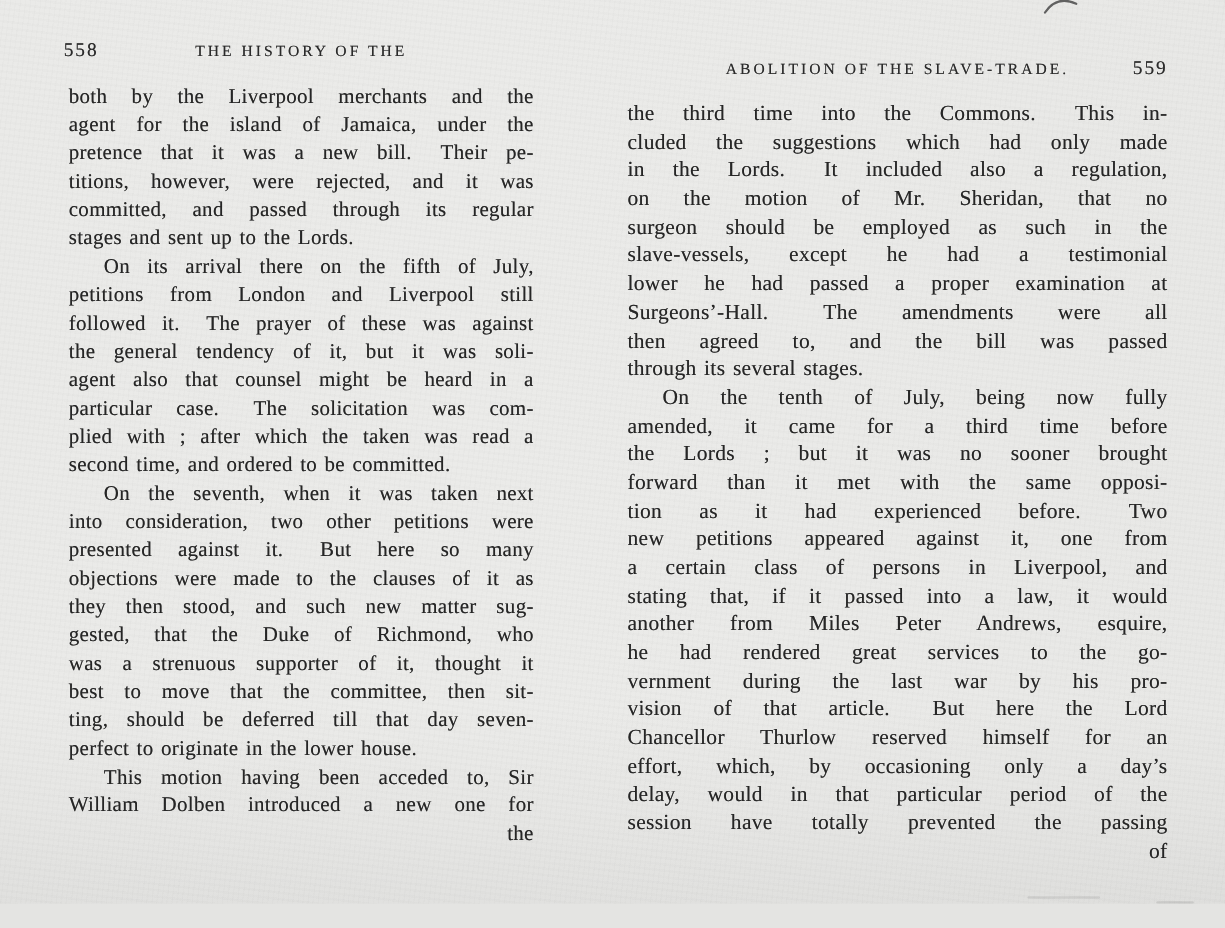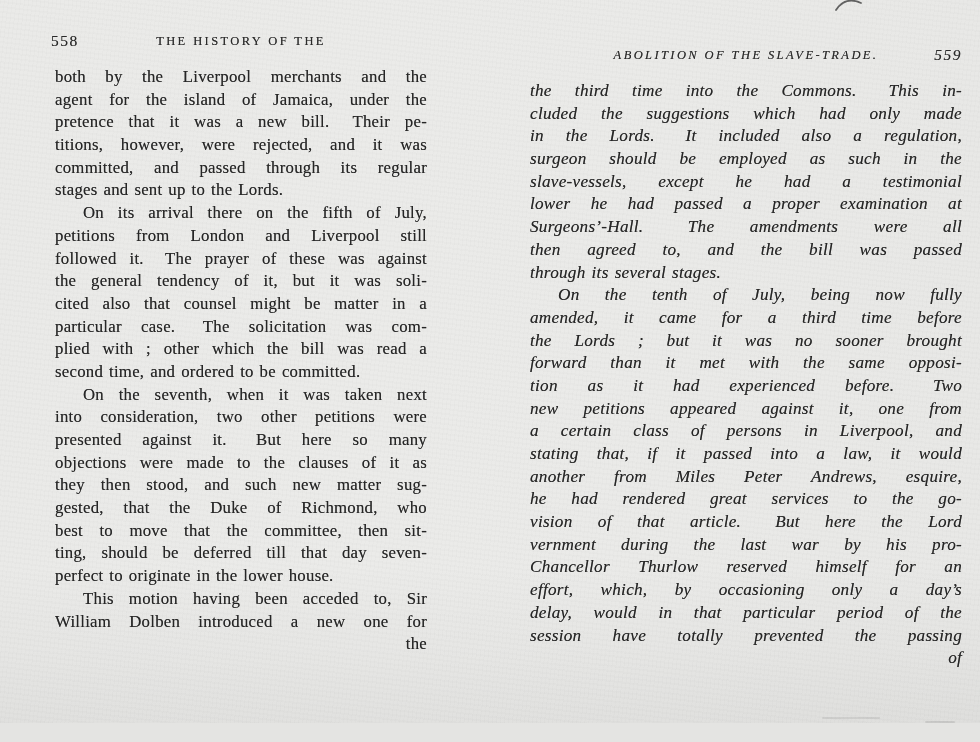--- a/index.html
+++ b/index.html
@@ -15,21 +15,21 @@
     overflow: hidden;
     color: #262626;
     background:
       linear-gradient(180deg, rgba(0,0,0,0) 78%, rgba(0,0,0,0.02) 90%, rgba(0,0,0,0.045) 100%),
       repeating-linear-gradient(7deg, rgba(0,0,0,0.010) 0 2px, rgba(0,0,0,0) 2px 5px),
       repeating-linear-gradient(97deg, rgba(0,0,0,0.010) 0 1px, rgba(0,0,0,0) 1px 4px),
       linear-gradient(90deg, #eaeae8 0%, #ebebe9 38%, #eaeae8 68%, #e8e8e6 100%);
   }
   .page { position: absolute; }
   .page-left  { left: 55px;  top: 34px; width: 372px; font-size: 16.8px; }
-  .page-right { left: 530px; top: 48px; width: 432px; font-size: 17.2px; font-style: italic; }
+  .page-right { left: 502px; top: 48px; width: 432px; font-size: 17.2px; }
 
   .pagehead {
     position: relative;
     height: 18px;
     text-align: center;
     font-size: 12.5px;
     letter-spacing: 2.4px;
     color: #2b2b2b;
     text-shadow: 0 0 0.5px rgba(40,40,40,0.6);
     white-space: nowrap;
@@ -84,66 +84,68 @@
         <div class="tl">both by the Liverpool merchants and the</div>
         <div class="tl">agent for the island of Jamaica, under the</div>
         <div class="tl">pretence that it was a new bill.  Their pe-</div>
         <div class="tl">titions, however, were rejected, and it was</div>
         <div class="tl">committed, and passed through its regular</div>
         <div class="tl last">stages and sent up to the Lords.</div>
         <div class="tl indent">On its arrival there on the fifth of July,</div>
         <div class="tl">petitions from London and Liverpool still</div>
         <div class="tl">followed it.  The prayer of these was against</div>
         <div class="tl">the general tendency of it, but it was soli-</div>
-        <div class="tl">cited also that counsel might be matter in a</div>
+        <div class="tl">agent also that counsel might be heard in a</div>
         <div class="tl">particular case.  The solicitation was com-</div>
-        <div class="tl">plied with ; other which the bill was read a</div>
+        <div class="tl">plied with ; after which the taken was read a</div>
         <div class="tl last">second time, and ordered to be committed.</div>
         <div class="tl indent">On the seventh, when it was taken next</div>
         <div class="tl">into consideration, two other petitions were</div>
         <div class="tl">presented against it.  But here so many</div>
         <div class="tl">objections were made to the clauses of it as</div>
         <div class="tl">they then stood, and such new matter sug-</div>
         <div class="tl">gested, that the Duke of Richmond, who</div>
+        <div class="tl">was a strenuous supporter of it, thought it</div>
         <div class="tl">best to move that the committee, then sit-</div>
         <div class="tl">ting, should be deferred till that day seven-</div>
         <div class="tl last">perfect to originate in the lower house.</div>
         <div class="tl indent">This motion having been acceded to, Sir</div>
         <div class="tl">William Dolben introduced a new one for</div>
       </div>
     <div class="tl catch">the</div>
   </div>
 
   <div class="page page-right">
     <div class="pagehead">
       <span class="runhead">ABOLITION OF THE SLAVE-TRADE.</span>
       <span class="pagenum">559</span>
     </div>
     <div class="pagebody">
         <div class="tl">the third time into the Commons.  This in-</div>
         <div class="tl">cluded the suggestions which had only made</div>
         <div class="tl">in the Lords.  It included also a regulation,</div>
+        <div class="tl">on the motion of Mr. Sheridan, that no</div>
         <div class="tl">surgeon should be employed as such in the</div>
         <div class="tl">slave-vessels, except he had a testimonial</div>
         <div class="tl">lower he had passed a proper examination at</div>
         <div class="tl">Surgeons’-Hall.  The amendments were all</div>
         <div class="tl">then agreed to, and the bill was passed</div>
         <div class="tl last">through its several stages.</div>
         <div class="tl indent">On the tenth of July, being now fully</div>
         <div class="tl">amended, it came for a third time before</div>
         <div class="tl">the Lords ; but it was no sooner brought</div>
         <div class="tl">forward than it met with the same opposi-</div>
         <div class="tl">tion as it had experienced before.  Two</div>
         <div class="tl">new petitions appeared against it, one from</div>
         <div class="tl">a certain class of persons in Liverpool, and</div>
         <div class="tl">stating that, if it passed into a law, it would</div>
         <div class="tl">another from Miles Peter Andrews, esquire,</div>
         <div class="tl">he had rendered great services to the go-</div>
+        <div class="tl">vernment during the last war by his pro-</div>
         <div class="tl">vision of that article.  But here the Lord</div>
-        <div class="tl">vernment during the last war by his pro-</div>
         <div class="tl">Chancellor Thurlow reserved himself for an</div>
         <div class="tl">effort, which, by occasioning only a day’s</div>
         <div class="tl">delay, would in that particular period of the</div>
         <div class="tl">session have totally prevented the passing</div>
       </div>
     <div class="tl catch">of</div>
   </div>
 
   <div class="smudge smudge-1"></div>
   <div class="smudge smudge-2"></div>

